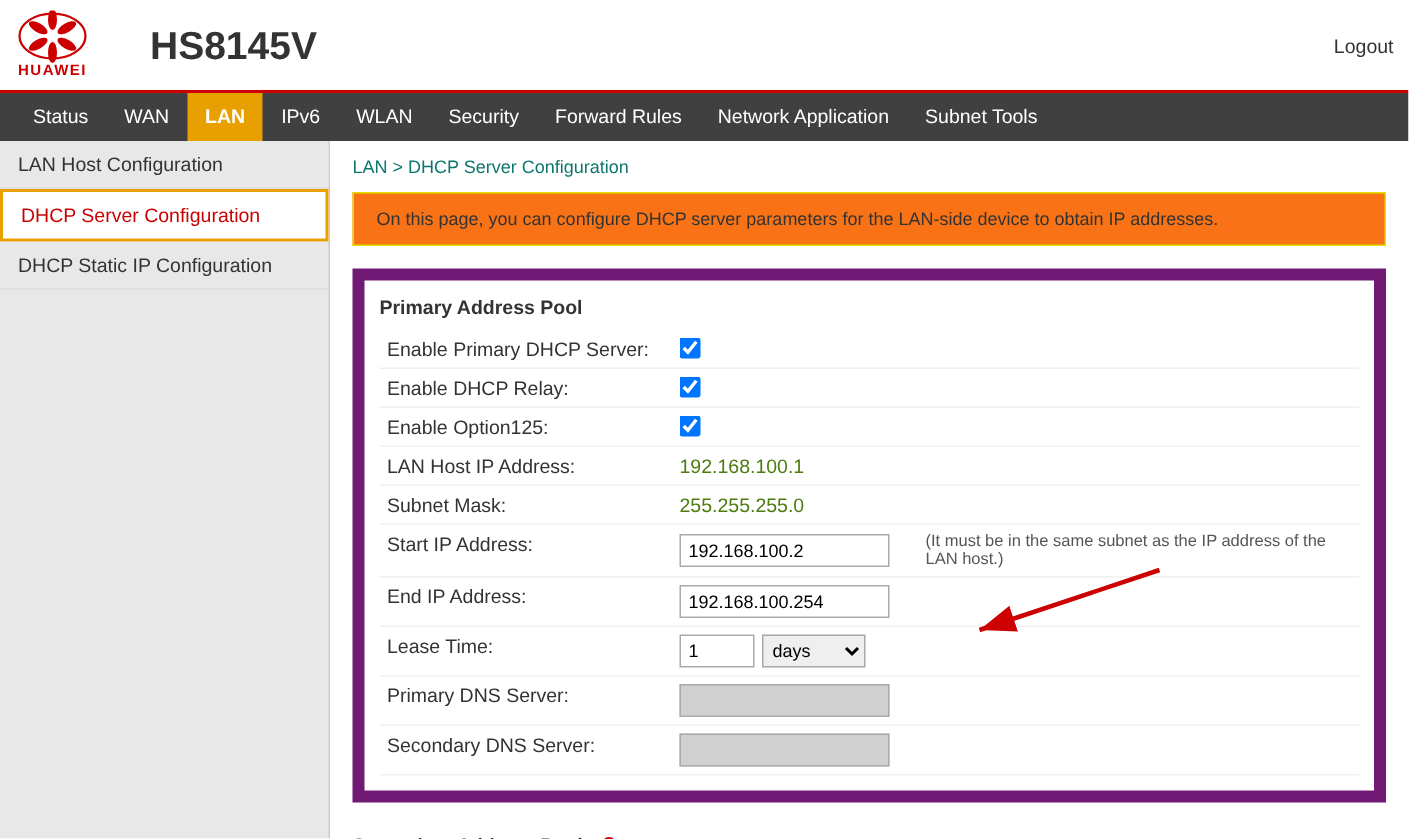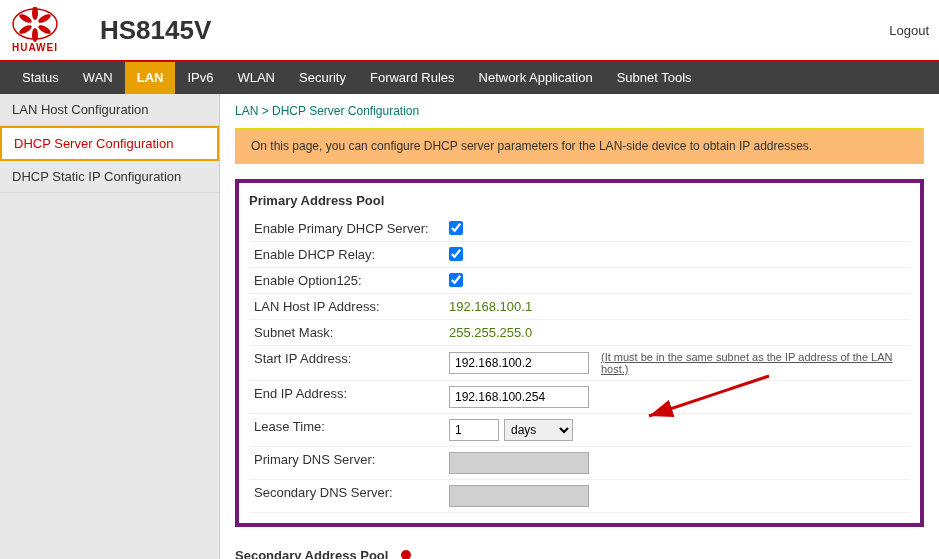--- a/index.html
+++ b/index.html
@@ -23,35 +23,35 @@
 
     
     .sidebar { width: 220px; background: #e8e8e8; border-right: 1px solid #ccc; flex-shrink: 0; }
     .sidebar-item { padding: 8px 12px; font-size: 13px; cursor: pointer; color: #333; border-bottom: 1px solid #ddd; }
     .sidebar-item.active { background: #fff; color: #c00; font-weight: normal; border: 2px solid #e8a000; }
     .sidebar-item.first { color: #333; background: #e8e8e8; }
 
     
     .content { flex: 1; padding: 10px 15px; overflow-y: auto; background: #fff; }
     .breadcrumb { font-size: 12px; color: #0f766e; margin-bottom: 10px; }
-    .info-box { background: #fdba74; border: 1px solid #e0e000; padding: 10px 15px; font-size: 12px; color: #333; margin-bottom: 15px; }
-
-    
-    .section { border: 4px solid #701a75; margin-bottom: 15px; padding: 10px; }
+    .info-box { background: #f97316; border: 1px solid #e0e000; padding: 10px 15px; font-size: 12px; color: #333; margin-bottom: 15px; }
+
+    
+    .section { border: 8px solid #701a75; margin-bottom: 15px; padding: 10px; }
     .section-title { font-weight: bold; font-size: 13px; color: #333; margin-bottom: 8px; }
     .section-title-plain { font-weight: bold; font-size: 13px; color: #333; margin-bottom: 8px; padding: 6px 0 4px 0; border-top: 1px solid #ddd; }
 
     .form-row { display: flex; align-items: flex-start; padding: 5px 0; border-bottom: 1px solid #f0f0f0; }
     .form-label { width: 200px; color: #333; font-size: 13px; flex-shrink: 0; padding-left: 5px; }
     .form-value { color: #333; font-size: 13px; display: flex; align-items: center; gap: 5px; }
     .form-input { border: 1px solid #aaa; padding: 2px 5px; font-size: 12px; width: 140px; height: 22px; }
     .form-input-small { width: 50px; }
     .form-select { border: 1px solid #aaa; padding: 2px; font-size: 12px; height: 22px; }
     .form-static { font-size: 13px; color: #4d7c0f; }
-    .form-hint { font-size: 11px; color: #555; margin-left: 7px; text-decoration: underline; }
+    .form-hint { font-size: 11px; color: #555; margin-left: 19px; }
     .checkbox { width: 14px; height: 14px; cursor: pointer; }
     .dns-input { background: #d0d0d0; border: 1px solid #aaa; width: 140px; height: 22px; }
     .red-dot { width: 10px; height: 10px; background: #c00; border-radius: 50%; display: inline-block; margin-left: 5px; }
 
     
     .secondary-section { margin-top: 5px; }
   </style>
 </head>
 <body>
 

